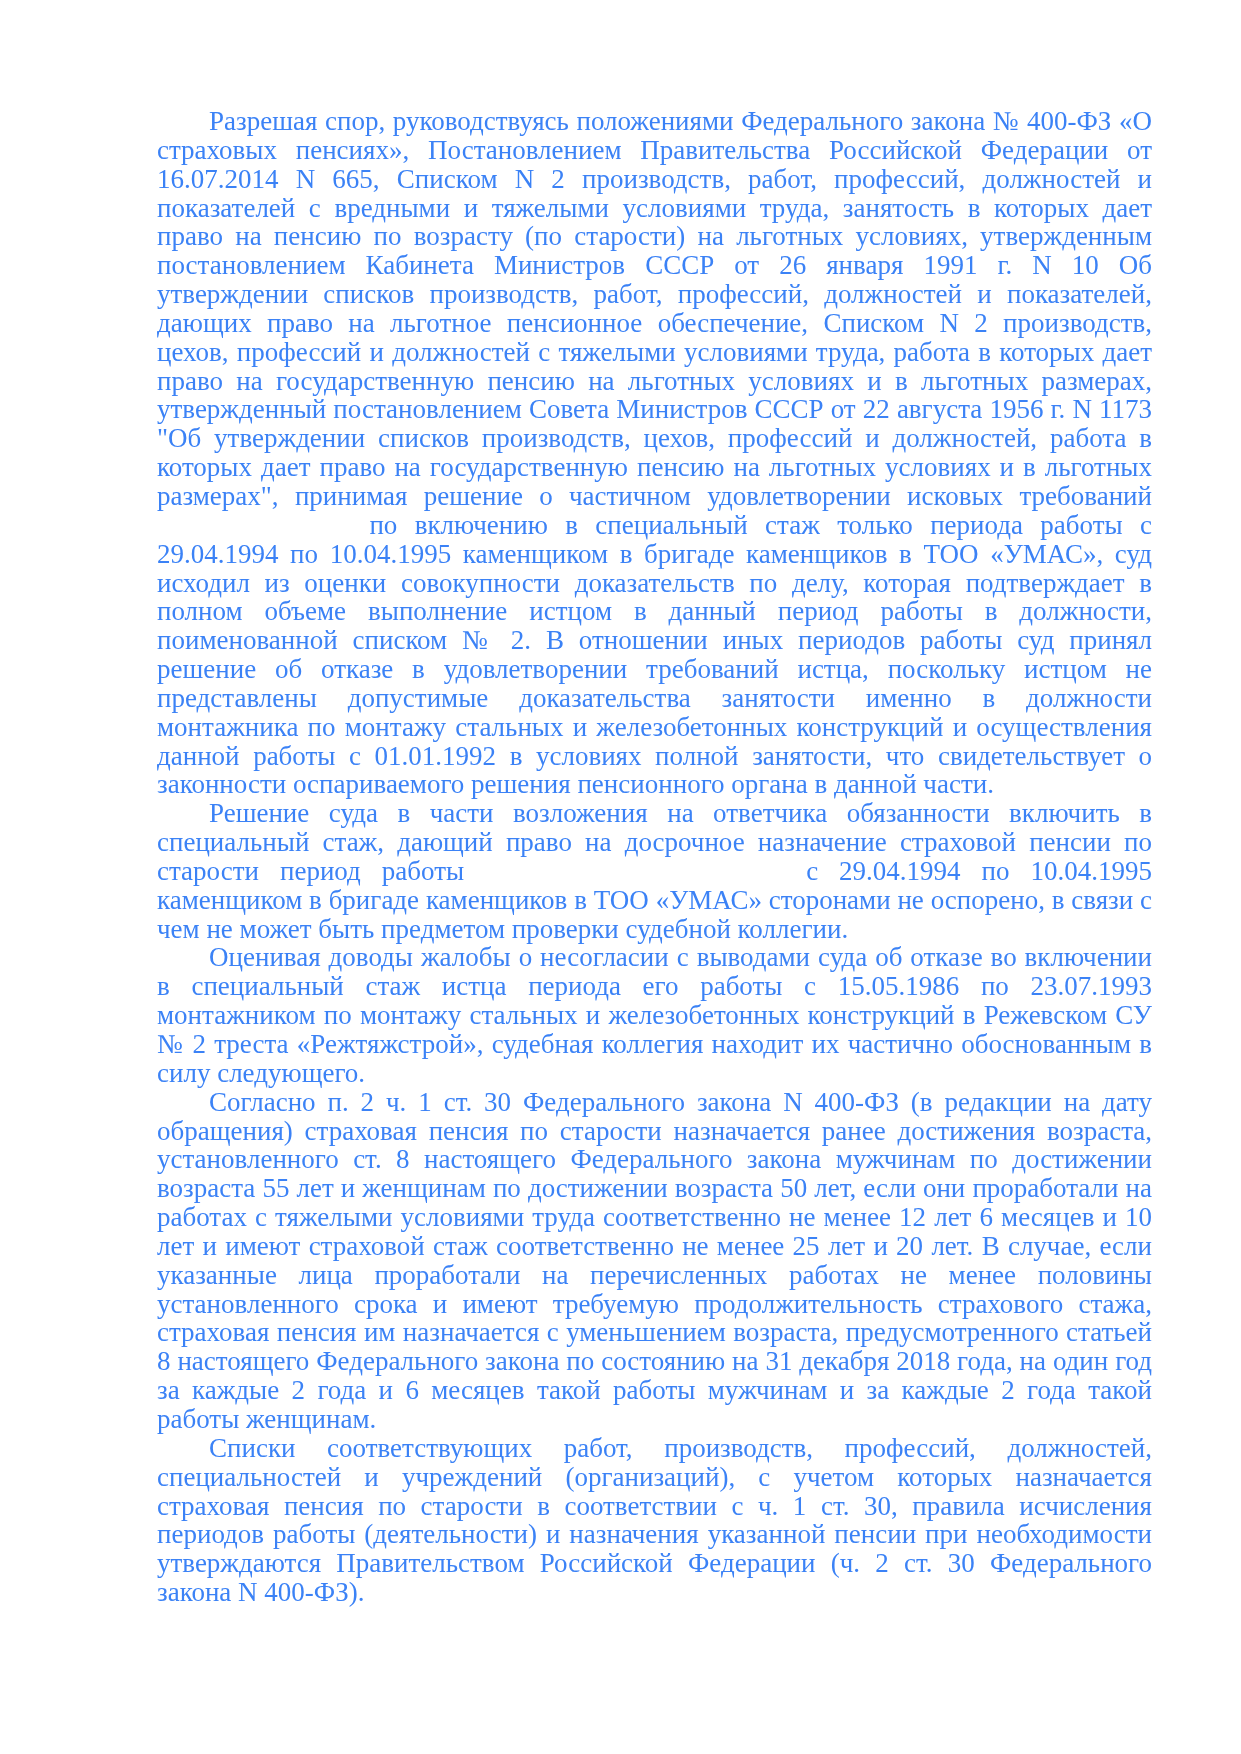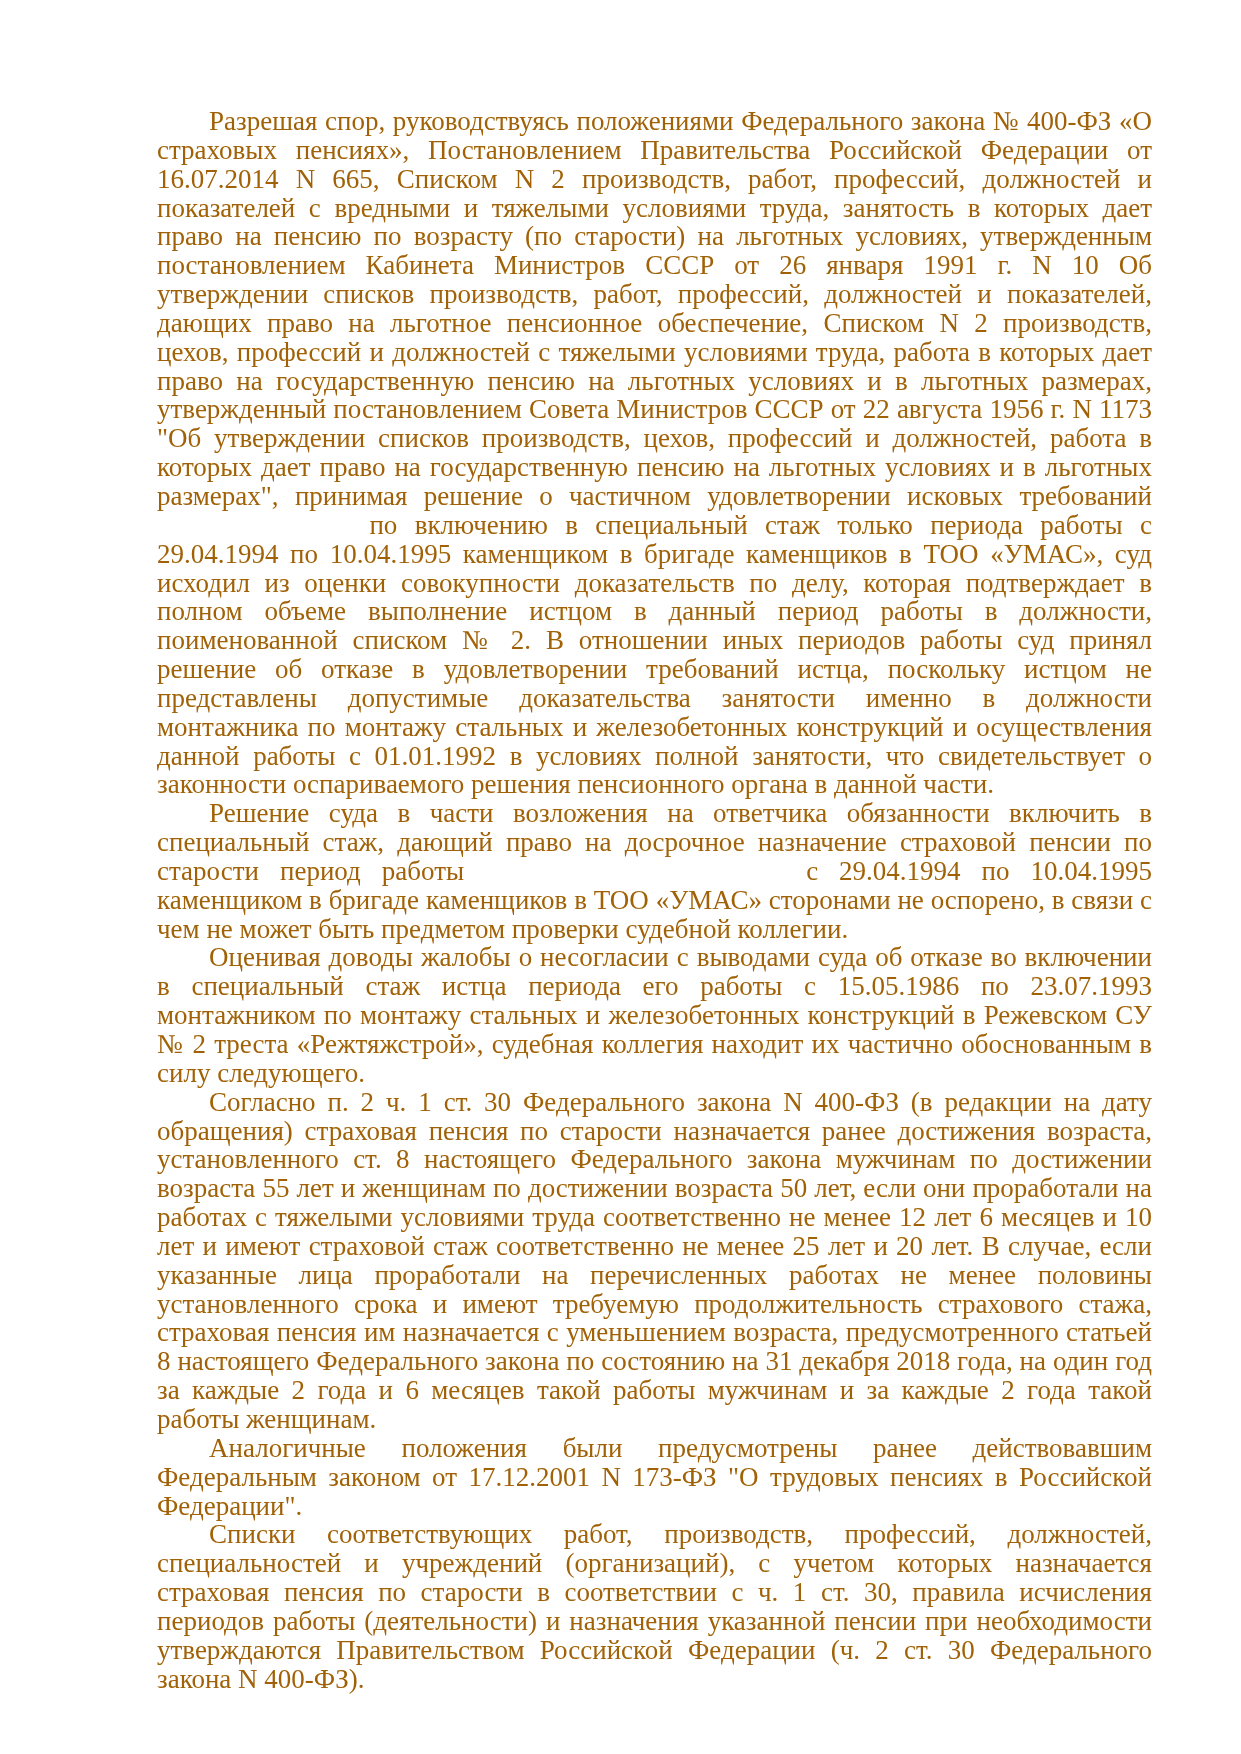--- a/index.html
+++ b/index.html
@@ -35,21 +35,20 @@
   .redacted-gap {
     display: inline-block;
     height: 1px;
     vertical-align: baseline;
   }
 </style>
 </head>
 <body>
 
 <div class="page" style="background: rgb(255, 255, 255);">
-  <div class="doc-body" style="color: #a16207;">
+  <div class="doc-body" style="color: #3b82f6;">
       <p><span>Разрешая спор, руководствуясь положениями Федерального закона № 400-ФЗ «О страховых пенсиях», Постановлением Правительства Российской Федерации от 16.07.2014 N 665, Списком N 2 производств, работ, профессий, должностей и показателей с вредными и тяжелыми условиями труда, занятость в которых дает право на пенсию по возрасту (по старости) на льготных условиях, утвержденным постановлением Кабинета Министров СССР от 26 января 1991 г. N 10 Об утверждении списков производств, работ, профессий, должностей и показателей, дающих право на льготное пенсионное обеспечение, Списком N 2 производств, цехов, профессий и должностей с тяжелыми условиями труда, работа в которых дает право на государственную пенсию на льготных условиях и в льготных размерах, утвержденный постановлением Совета Министров СССР от 22 августа 1956 г. N 1173 "Об утверждении списков производств, цехов, профессий и должностей, работа в которых дает право на государственную пенсию на льготных условиях и в льготных размерах", принимая решение о частичном удовлетворении исковых требований</span> <span class="redacted-gap" style="width: 195px;"></span> <span>по включению в специальный стаж только периода работы с 29.04.1994 по 10.04.1995 каменщиком в бригаде каменщиков в ТОО «УМАС», суд исходил из оценки совокупности доказательств по делу, которая подтверждает в полном объеме выполнение истцом в данный период работы в должности, поименованной списком № 2. В отношении иных периодов работы суд принял решение об отказе в удовлетворении требований истца, поскольку истцом не представлены допустимые доказательства занятости именно в должности монтажника по монтажу стальных и железобетонных конструкций и осуществления данной работы с 01.01.1992 в условиях полной занятости, что свидетельствует о законности оспариваемого решения пенсионного органа в данной части.</span> </p>
       <p><span>Решение суда в части возложения на ответчика обязанности включить в специальный стаж, дающий право на досрочное назначение страховой пенсии по старости период работы</span> <span class="redacted-gap" style="width: 300px;"></span> <span>с 29.04.1994 по 10.04.1995 каменщиком в бригаде каменщиков в ТОО «УМАС» сторонами не оспорено, в связи с чем не может быть предметом проверки судебной коллегии.</span> </p>
       <p><span>Оценивая доводы жалобы о несогласии с выводами суда об отказе во включении в специальный стаж истца периода его работы с 15.05.1986 по 23.07.1993 монтажником по монтажу стальных и железобетонных конструкций в Режевском СУ № 2 треста «Режтяжстрой», судебная коллегия находит их частично обоснованным в силу следующего.</span> </p>
       <p><span>Согласно п. 2 ч. 1 ст. 30 Федерального закона N 400-ФЗ (в редакции на дату обращения) страховая пенсия по старости назначается ранее достижения возраста, установленного ст. 8 настоящего Федерального закона мужчинам по достижении возраста 55 лет и женщинам по достижении возраста 50 лет, если они проработали на работах с тяжелыми условиями труда соответственно не менее 12 лет 6 месяцев и 10 лет и имеют страховой стаж соответственно не менее 25 лет и 20 лет. В случае, если указанные лица проработали на перечисленных работах не менее половины установленного срока и имеют требуемую продолжительность страхового стажа, страховая пенсия им назначается с уменьшением возраста, предусмотренного статьей 8 настоящего Федерального закона по состоянию на 31 декабря 2018 года, на один год за каждые 2 года и 6 месяцев такой работы мужчинам и за каждые 2 года такой работы женщинам.</span> </p>
-      <p><span>Аналогичные положения были предусмотрены ранее действовавшим Федеральным законом от 17.12.2001 N 173-ФЗ "О трудовых пенсиях в Российской Федерации".</span> </p>
       <p><span>Списки соответствующих работ, производств, профессий, должностей, специальностей и учреждений (организаций), с учетом которых назначается страховая пенсия по старости в соответствии с ч. 1 ст. 30, правила исчисления периодов работы (деятельности) и назначения указанной пенсии при необходимости утверждаются Правительством Российской Федерации (ч. 2 ст. 30 Федерального закона N 400-ФЗ).</span> </p>
     </div>
 </div>
 
 </body></html>

